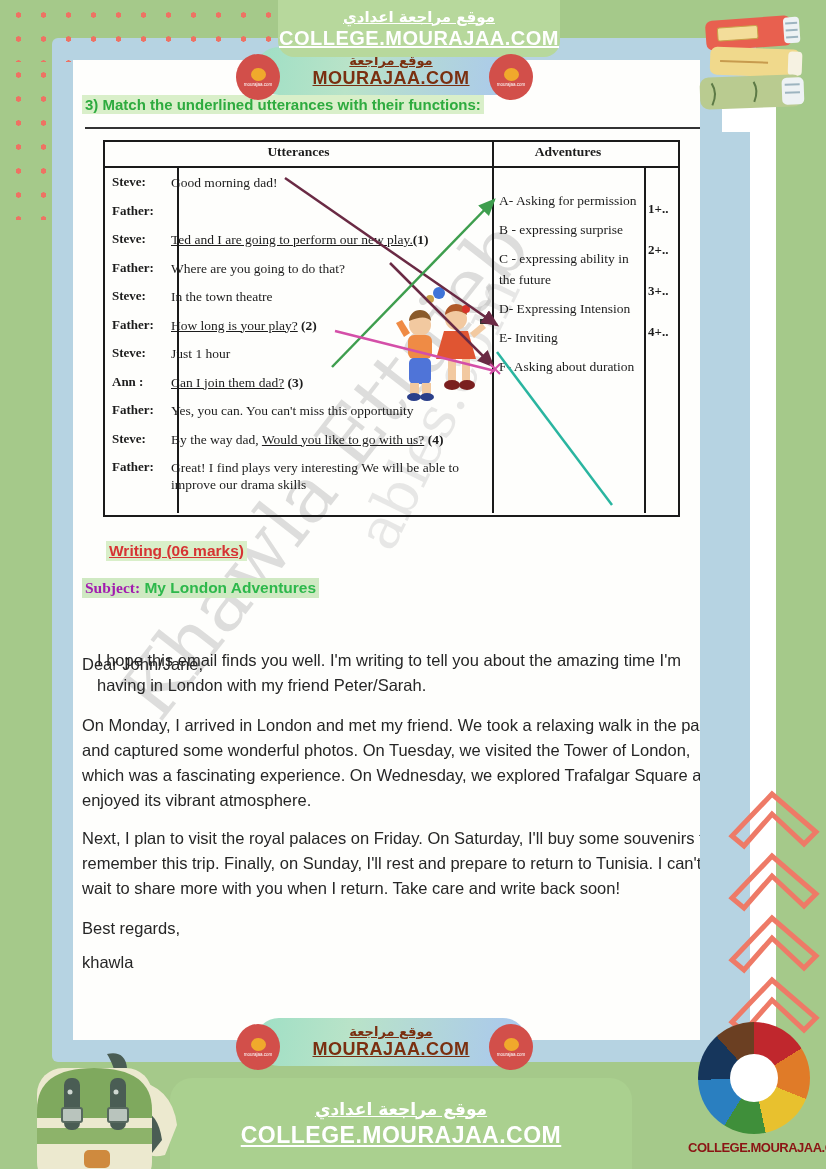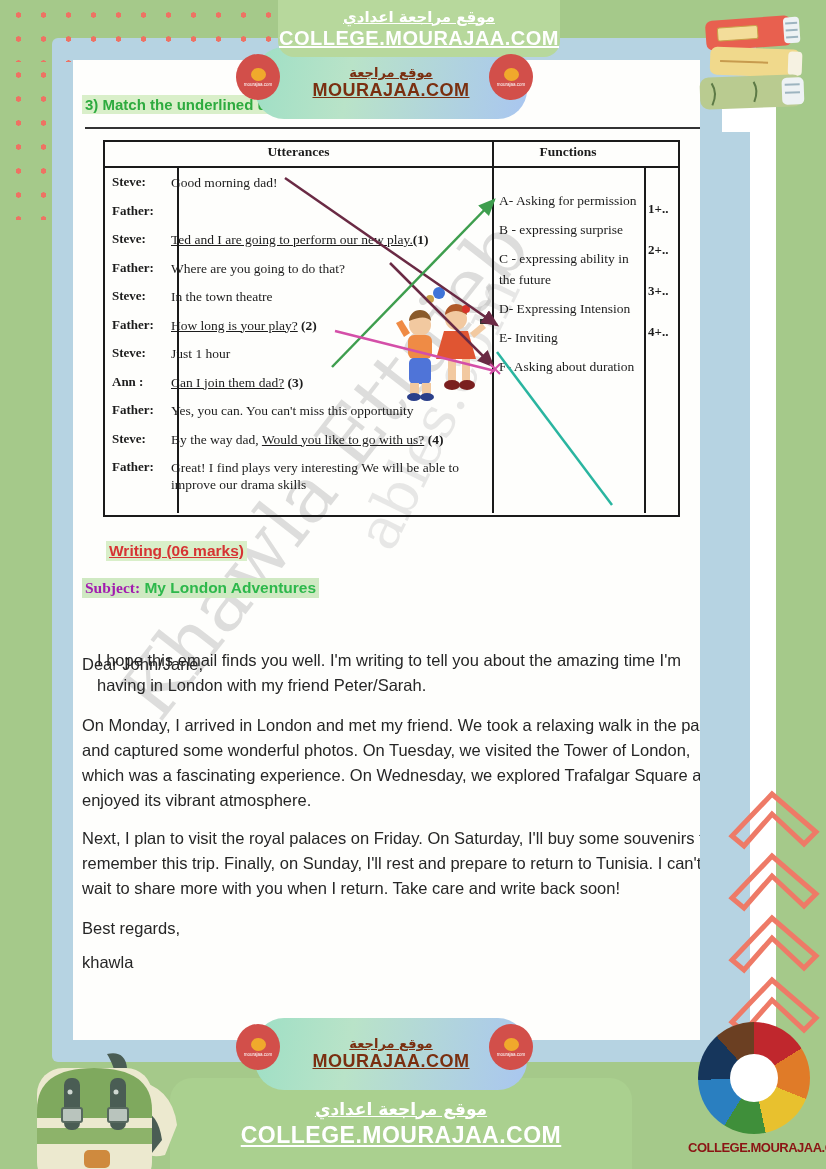--- a/index.html
+++ b/index.html
@@ -20,21 +20,21 @@
 
   
   .sq-blue{left:678px;top:40px;width:78px;height:54px;background:#b6d3e2;}
   .sq-white{left:722px;top:94px;width:50px;height:38px;background:#ffffff;}
 
   
   .banner{left:278px;top:0;width:282px;height:57px;background:#b7d89c;border-radius:0 0 16px 16px;
           display:flex;flex-direction:column;align-items:center;justify-content:center;gap:1px;z-index:30;}
   .banner .ar{color:#fff;font-weight:bold;font-size:15px;text-decoration:underline;font-family:"DejaVu Sans",sans-serif;}
   .banner .url{color:#fff;font-weight:bold;font-size:20px;text-decoration:underline;letter-spacing:.5px;}
-  .pill{left:255px;top:47px;width:272px;height:72px;border-radius:29px;z-index:29;
+  .pill{left:255px;top:47px;width:272px;height:48px;border-radius:29px;z-index:29;
         background:linear-gradient(100deg,#9edfc5 0%,#b9e3c8 35%,#a9c6f0 100%);
         display:flex;flex-direction:column;align-items:center;justify-content:center;}
   .pill .ar{color:#7a2f10;font-weight:bold;font-size:13px;text-decoration:underline;font-family:"DejaVu Sans",sans-serif;}
   .pill .url{color:#7a2f10;font-weight:bold;font-size:18px;text-decoration:underline;letter-spacing:.5px;}
   .badge{width:44px;height:46px;border-radius:50%;background:#d24f4a;z-index:31;
          display:flex;flex-direction:column;align-items:center;justify-content:center;gap:1px;}
   .badge .dot{width:15px;height:13px;border-radius:50%;background:#f0a92c;}
   .badge .t{color:#fff;font-size:4.5px;line-height:5px;text-align:center;}
 
   .footer-banner{left:170px;top:1078px;width:462px;height:91px;background:#aad08f;border-radius:22px 22px 0 0;
@@ -136,21 +136,21 @@
 
     <div class="abs wm" style="left:30px;top:620px;font-size:78px;transform:rotate(-52deg);transform-origin:left top;">Khawla Ettaieb</div>
     <div class="abs wm" style="left:270px;top:470px;font-size:58px;transform:rotate(-64deg);transform-origin:left top;opacity:.22;">ables.com</div>
 
     <div class="abs ex-title">3) Match the underlined utterances with their functions:</div>
     <div class="abs rule"></div>
 
     <div class="abs mtable">
       <div class="thead">
         <div class="th1">Utterances</div>
-        <div class="th2">Functions</div>
+        <div class="th2">Adventures</div>
       </div>
       <div class="vline v-spk"></div>
       <div class="vline v-mid"></div>
       <div class="vline v-num"></div>
 
       <div class="tbody">
         <div class="drow">
             <span class="spk">Steve:</span>
             <span class="utt"><span>Good morning dad!</span><span class="und"></span><b></b></span>
           </div>

